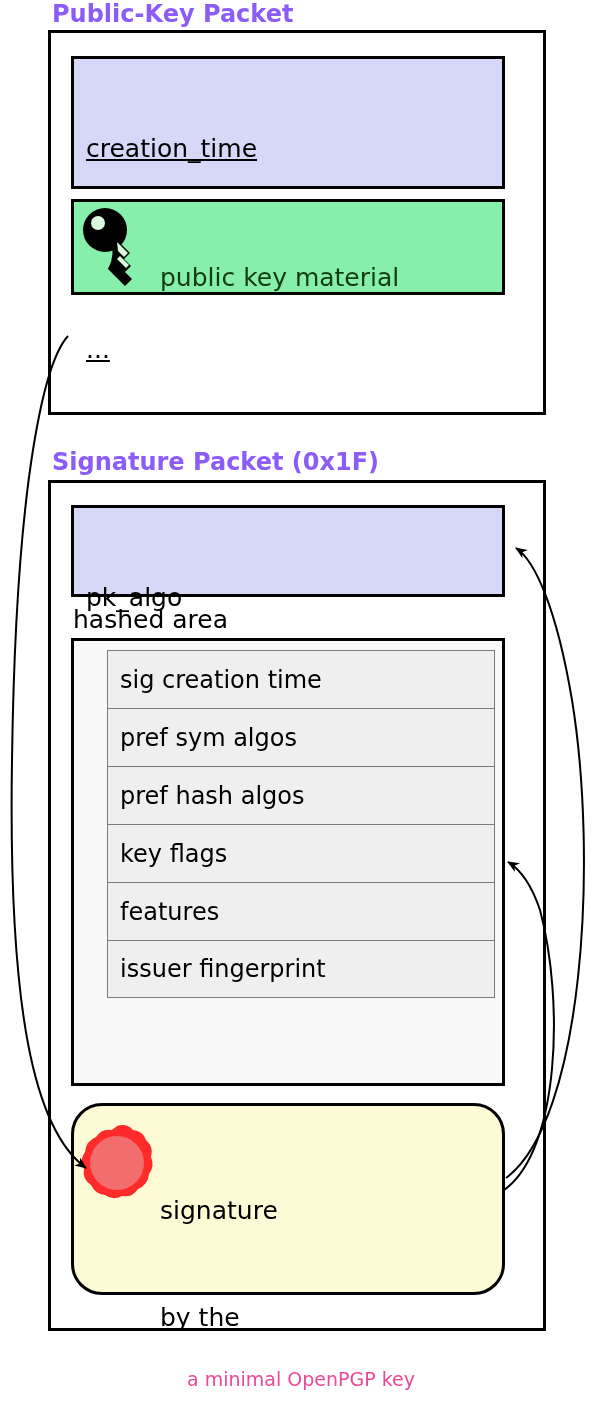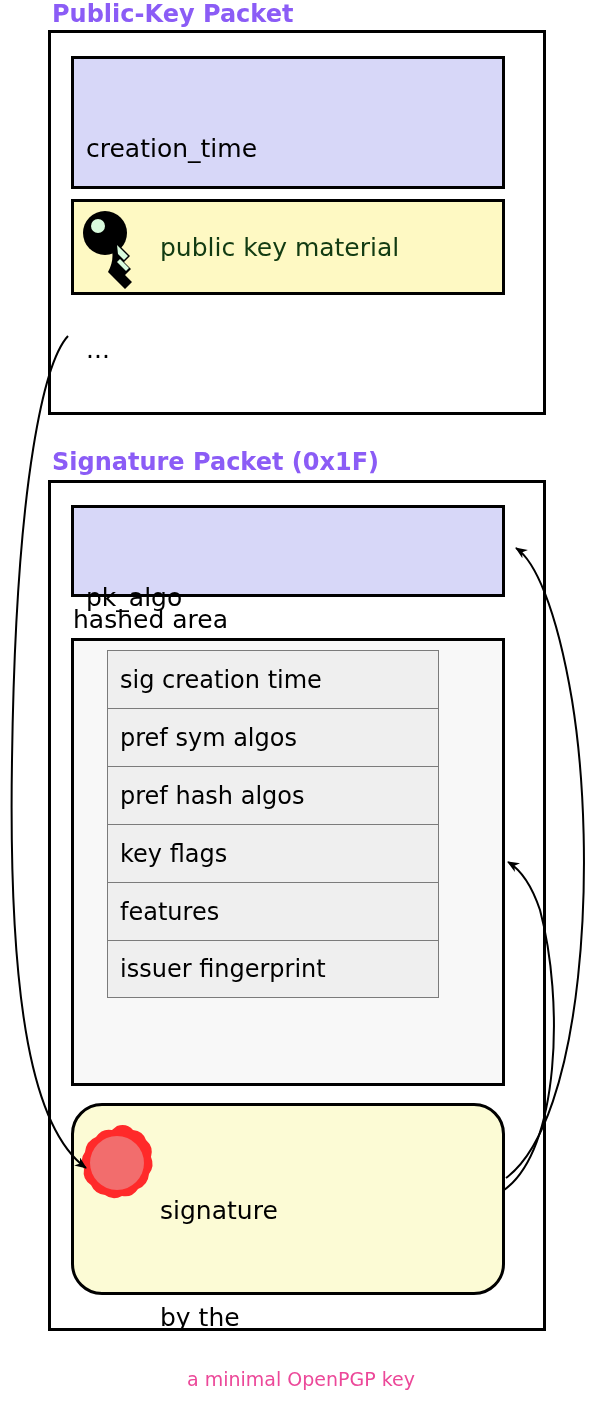--- a/index.html
+++ b/index.html
@@ -66,28 +66,28 @@
     line-height: 1.30;
     white-space: pre;
   }
 
   
   #pk-fields {
     left: 20px; top: 23px; width: 434px; height: 133px;
     background: #d7d7f8;
     padding: 9px 0 0 12px;
   }
-  #pk-fields .ln { display: block; }
+  #pk-fields .ln { display: block; text-decoration: underline; }
   #pk-fields .ln.gap { margin-top: 6px; }
 
   #pk-material {
     left: 20px; top: 166px; width: 434px; height: 96px;
-    background: #fef9c3;
+    background: #86efac;
     display: flex;
-    align-items: center;
+    align-items: flex-end;
   }
   #pk-material .keyslot {
     width: 86px;
     height: 96px;
     flex: 0 0 86px;
     position: relative;
   }
   #pk-material .label {
     font-size: 25px;
     color: #123b12;
@@ -113,21 +113,21 @@
 
   #hashed-area {
     left: 20px; top: 155px; width: 434px; height: 448px;
     background: #f8f8f8;
     padding: 8px 0 8px 0;
   }
   #subpacket-list {
     position: absolute;
     left: 33px;
     top: 9px;
-    width: 332px;
+    width: 388px;
   }
   .subpacket {
     box-sizing: border-box;
     height: 58px;
     background: #efefef;
     border: 1px solid #7b7b7b;
     border-bottom: none;
     display: flex;
     align-items: center;
     padding-left: 12px;

